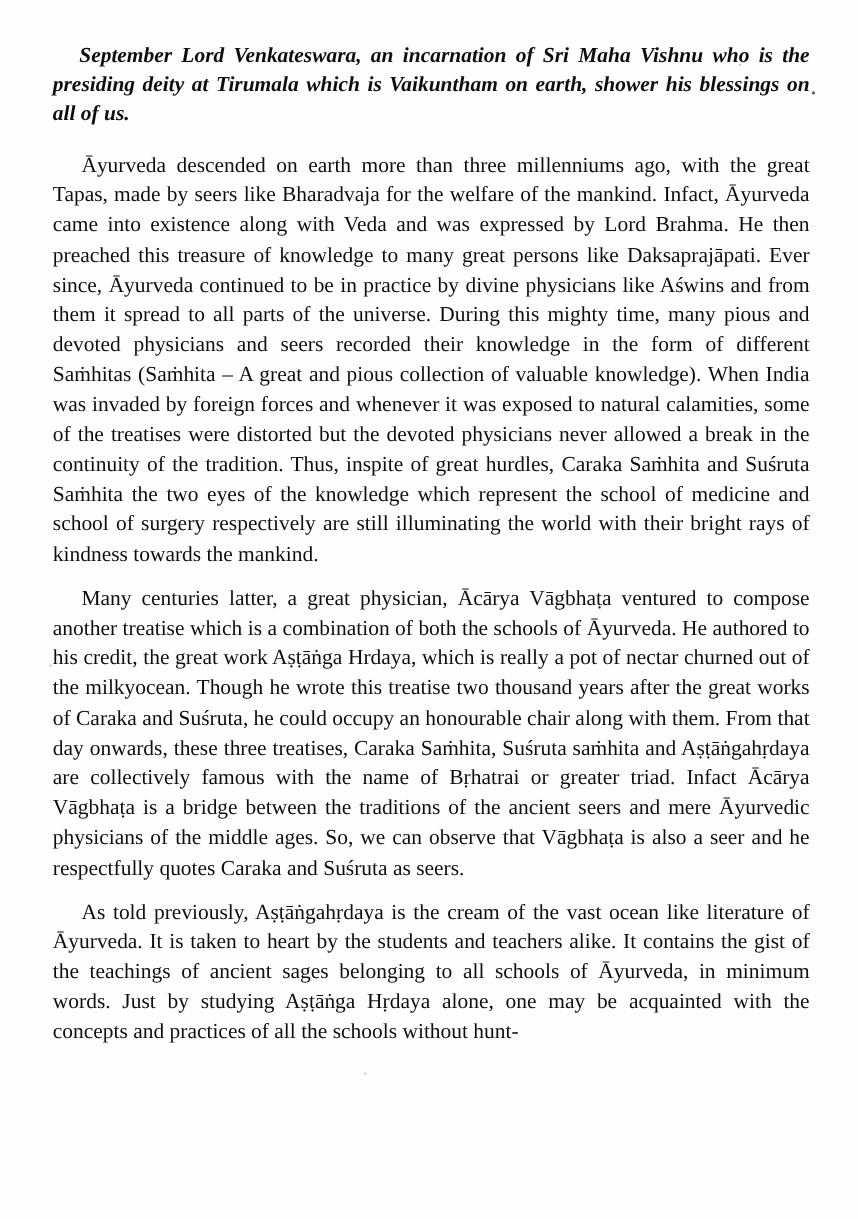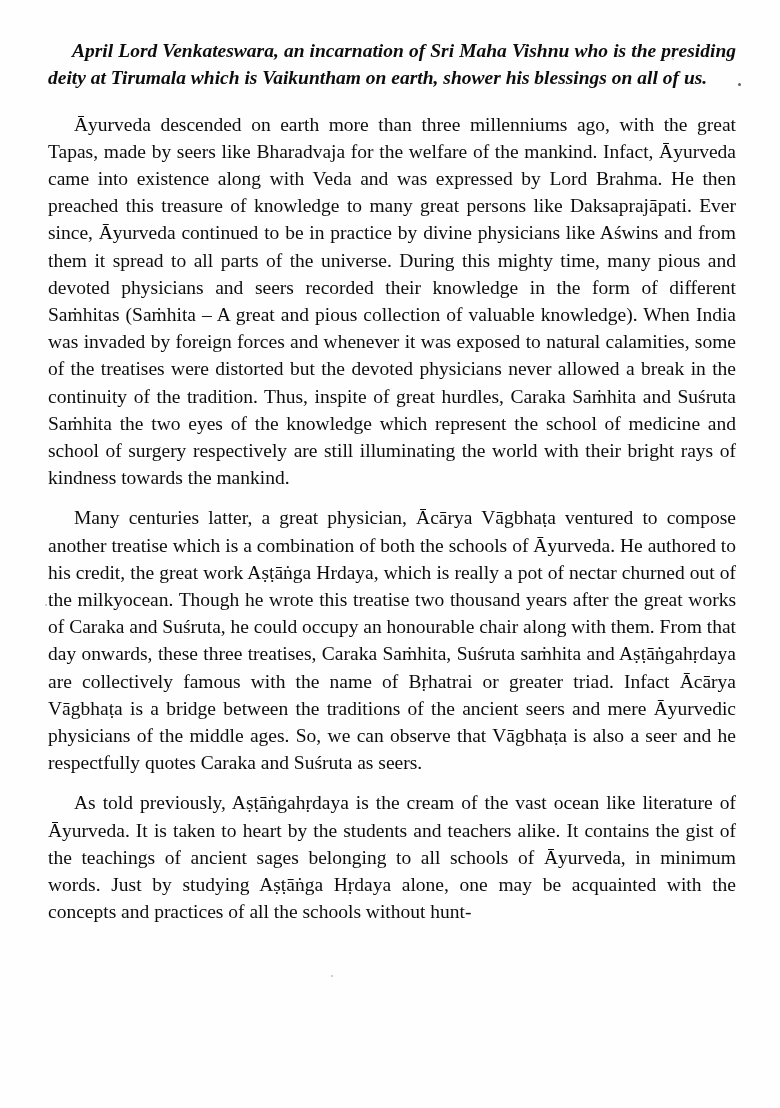--- a/index.html
+++ b/index.html
@@ -77,21 +77,21 @@
 <div class="page">
 
   <span class="speck s1"></span>
   <span class="speck s2"></span>
   <span class="speck s3"></span>
   <span class="speck s4"></span>
 
   <div class="content">
 
 
-    <p class="lead">April Lord Venkateswara, an incarnation of Sri Maha Vishnu who is the presiding deity at Tirumala which is Vaikuntham on earth, shower his blessings on all of us.</p>
+    <p class="lead">September Lord Venkateswara, an incarnation of Sri Maha Vishnu who is the presiding deity at Tirumala which is Vaikuntham on earth, shower his blessings on all of us.</p>
 
     <p class="body-para first">Āyurveda descended on earth more than three millenniums ago, with the great Tapas, made by seers like Bharadvaja for the welfare of the mankind. Infact, Āyurveda came into existence along with Veda and was expressed by Lord Brahma. He then preached this treasure of knowledge to many great persons like Daksaprajāpati. Ever since, Āyurveda continued to be in practice by divine physicians like Aświns and from them it spread to all parts of the universe. During this mighty time, many pious and devoted physicians and seers recorded their knowledge in the form of different Saṁhitas (Saṁhita – A great and pious collection of valuable knowledge). When India was invaded by foreign forces and whenever it was exposed to natural calamities, some of the treatises were distorted but the devoted physicians never allowed a break in the continuity of the tradition. Thus, inspite of great hurdles, Caraka Saṁhita and Suśruta Saṁhita the two eyes of the knowledge which represent the school of medicine and school of surgery respectively are still illuminating the world with their bright rays of kindness towards the mankind.</p>
 
     <p class="body-para">Many centuries latter, a great physician, Ācārya Vāgbhaṭa ventured to compose another treatise which is a combination of both the schools of Āyurveda. He authored to his credit, the great work Aṣṭāṅga Hrdaya, which is really a pot of nectar churned out of the milkyocean. Though he wrote this treatise two thousand years after the great works of Caraka and Suśruta, he could occupy an honourable chair along with them. From that day onwards, these three treatises, Caraka Saṁhita, Suśruta saṁhita and Aṣṭāṅgahṛdaya are collectively famous with the name of Bṛhatrai or greater triad. Infact Ācārya Vāgbhaṭa is a bridge between the traditions of the ancient seers and mere Āyurvedic physicians of the middle ages. So, we can observe that Vāgbhaṭa is also a seer and he respectfully quotes Caraka and Suśruta as seers.</p>
 
     <p class="body-para">As told previously, Aṣṭāṅgahṛdaya is the cream of the vast ocean like literature of Āyurveda. It is taken to heart by the students and teachers alike. It contains the gist of the teachings of ancient sages belonging to all schools of Āyurveda, in minimum words. Just by studying Aṣṭāṅga Hṛdaya alone, one may be acquainted with the concepts and practices of all the schools without hunt-</p>
 
   </div>
 </div>
 

